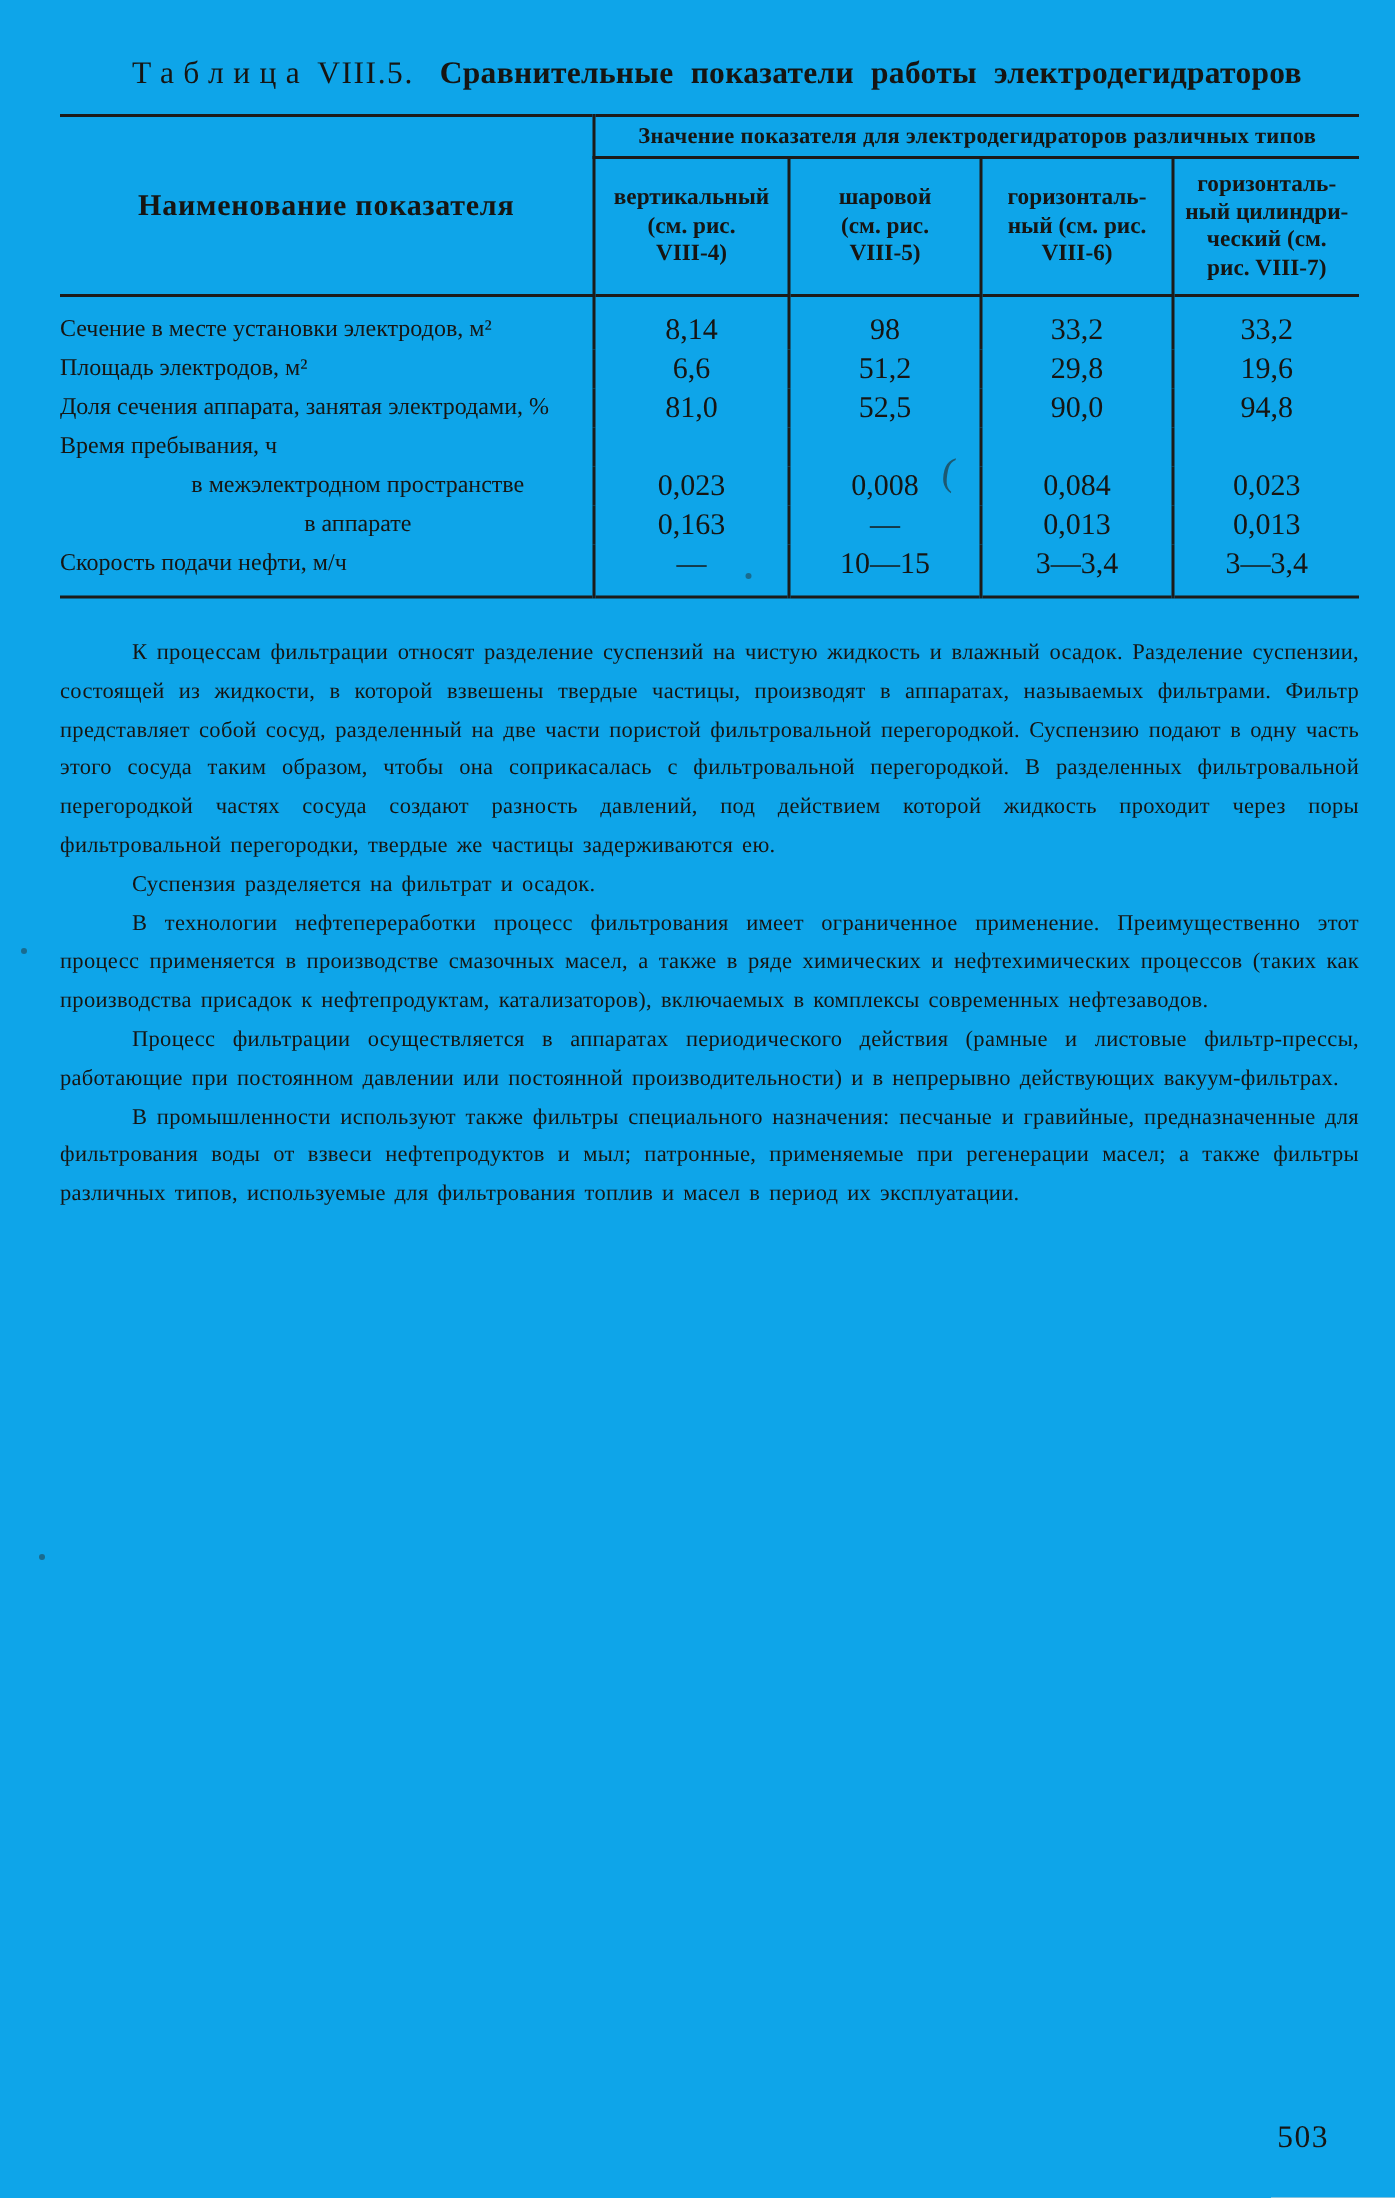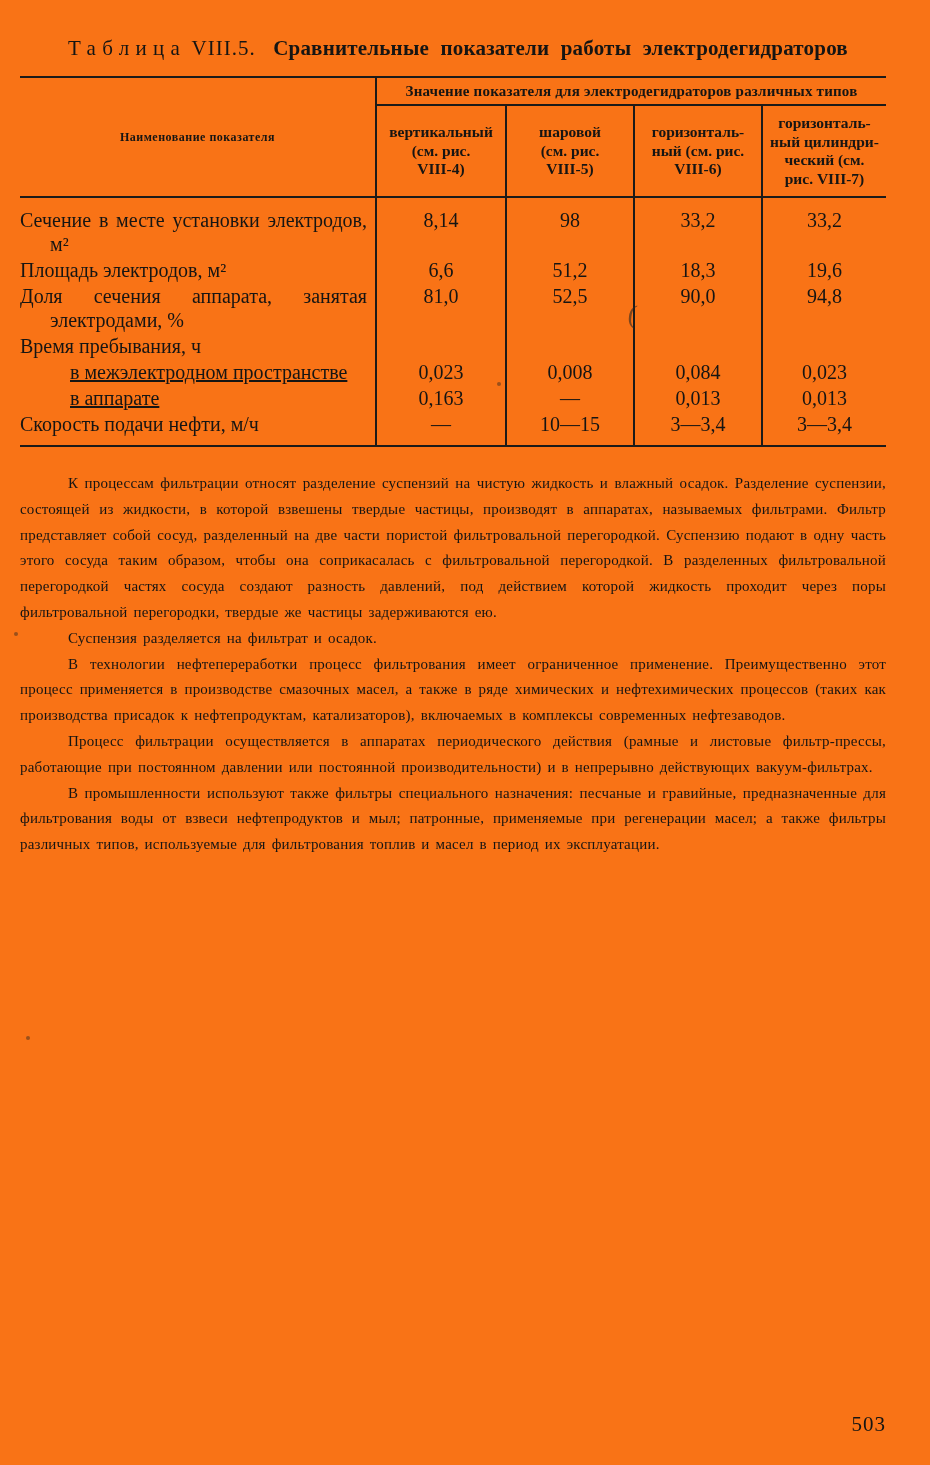--- a/index.html
+++ b/index.html
@@ -2,24 +2,24 @@
 <html lang="ru"><head>
 <meta charset="utf-8">
 <style>
   * { margin: 0; padding: 0; box-sizing: border-box; }
   html, body { background: #d9d9d6; }
   .page {
     position: relative;
     width: 930px;
     height: 1465px;
     margin: 0 auto;
-    background: #f97316;
+    background: #0ea5e9;
     color: #161513;
     font-family: "Liberation Serif", "DejaVu Serif", serif;
-    padding: 36px 24px 0 20px;
+    padding: 36px 24px 0 40px;
     overflow: hidden;
   }
   
   .caption {
     margin-left: 48px;
     font-size: 21px;
     line-height: 24px;
     margin-bottom: 16px;
     white-space: nowrap;
   }
@@ -41,49 +41,48 @@
     font-weight: bold;
     font-size: 15px;
     line-height: 18px;
     letter-spacing: 0.2px;
     text-align: center;
     padding: 4px 2px;
   }
   .name-h {
     border-bottom: 2px solid #1c1b19;
     font-weight: bold;
-    font-size: 12px;
+    font-size: 20px;
     letter-spacing: 0.5px;
     text-align: center;
     vertical-align: middle;
     padding: 4px 8px;
   }
   .col-h {
     border-left: 2px solid #1c1b19;
     border-bottom: 2px solid #1c1b19;
     font-weight: bold;
     font-size: 15.5px;
     line-height: 18.5px;
     text-align: center;
     vertical-align: middle;
     white-space: pre-line;
     padding: 8px 2px;
   }
   td.name {
-    font-size: 20px;
+    font-size: 16px;
     line-height: 24px;
     padding: 1px 8px 1px 30px;
     text-indent: -30px;
     text-align: justify;
   }
   tr.sub td.name {
     padding-left: 82px;
     text-indent: -32px;
-    text-align: left;
-    text-decoration: underline;
+    text-align: center;
   }
   td.val {
     border-left: 2px solid #1c1b19;
     text-align: center;
     vertical-align: top;
     font-size: 20px;
     line-height: 24px;
     padding: 1px 2px;
   }
   tbody tr:first-child td { padding-top: 10px; }
@@ -169,21 +168,21 @@
         <td class="name">Сечение в месте установки электродов, м²</td>
         <td class="val">8,14</td>
         <td class="val">98</td>
         <td class="val">33,2</td>
         <td class="val">33,2</td>
       </tr>
       <tr>
         <td class="name">Площадь электродов, м²</td>
         <td class="val">6,6</td>
         <td class="val">51,2</td>
-        <td class="val">18,3</td>
+        <td class="val">29,8</td>
         <td class="val">19,6</td>
       </tr>
       <tr>
         <td class="name">Доля сечения аппарата, занятая электродами, %</td>
         <td class="val">81,0</td>
         <td class="val">52,5</td>
         <td class="val">90,0</td>
         <td class="val">94,8</td>
       </tr>
       <tr>

